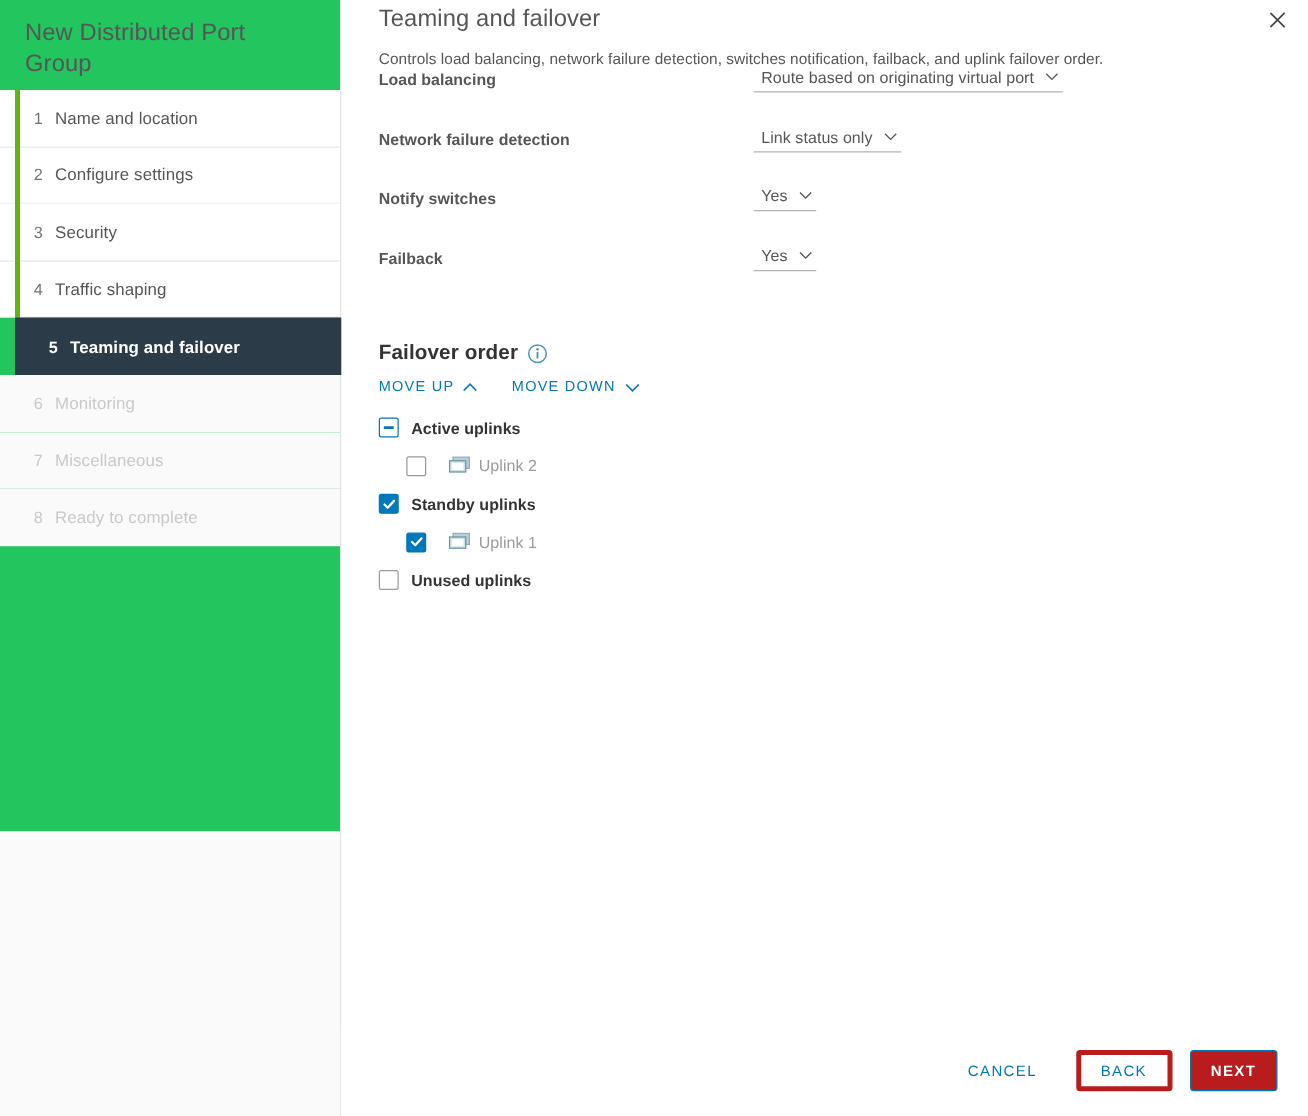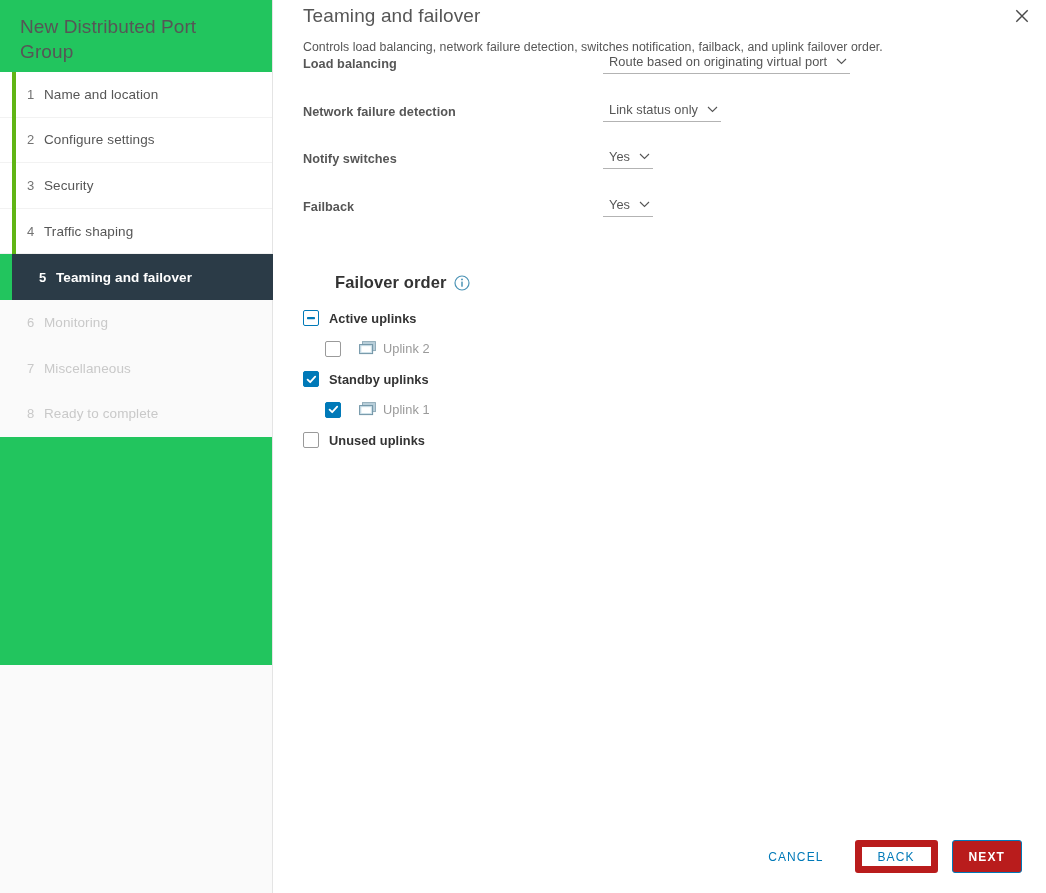--- a/index.html
+++ b/index.html
@@ -177,21 +177,20 @@
   .failover-head {
     display: flex;
     align-items: center;
     gap: 8px;
   }
   .failover-title {
     font-size: 16.5px;
     color: #333333;
     font-weight: bold;
     letter-spacing: 0.1px;
-    margin-left: 32px;
   }
   .info-icon {
     width: 16px; height: 16px;
     display: inline-flex; align-items: center; justify-content: center;
     cursor: pointer;
   }
   .move-bar {
     display: flex;
     align-items: center;
     margin-top: 11px;
@@ -286,21 +285,21 @@
     white-space: nowrap;
   }
   .btn-flat {
     background: transparent;
     border: 1px solid transparent;
     color: #0079b8;
     min-width: 60px;
   }
   .btn-outline {
     background: #ffffff;
-    border: 7px solid #b91c1c;
+    border: 4px solid #b91c1c;
     color: #0079b8;
     min-width: 68px;
   }
   .btn-primary {
     background: #b91c1c;
     border: 1px solid #0079b8;
     color: #ffffff;
     min-width: 68px;
     font-weight: bold;
   }
@@ -424,20 +423,38 @@
           <span class="failover-title">Failover order</span>
           <span class="info-icon">
             <svg width="16" height="16" viewBox="0 0 16 16">
               <circle cx="8" cy="8" r="7" fill="none" stroke="#4b93b5" stroke-width="1.2"></circle>
               <circle cx="8" cy="4.4" r="0.95" fill="#4b93b5"></circle>
               <rect x="7.25" y="6.4" width="1.5" height="5.4" rx="0.5" fill="#4b93b5"></rect>
             </svg>
           </span>
         </div>
 
+        <div class="move-bar">
+          <span class="move-btn">
+            <span>Move up</span>
+            <span>
+              <svg width="12" height="8" viewBox="0 0 12 8">
+                  <path d="M1 6.4 L6 1.4 L11 6.4" stroke="#0079b8" stroke-width="1.4" fill="none"></path>
+                </svg>
+            </span>
+          </span>
+          <span class="move-btn">
+            <span>Move down</span>
+            <span>
+              <svg width="12" height="8" viewBox="0 0 12 8">
+                  <path d="M1 1.6 L6 6.6 L11 1.6" stroke="#0079b8" stroke-width="1.4" fill="none"></path>
+                </svg>
+            </span>
+          </span>
+        </div>
 
         <div class="uplink-tree">
 
           <div class="tree-row">
             <span class="cbx indeterminate">
               <svg width="10" height="10" viewBox="0 0 10 10">
                   <rect x="1" y="4" width="8" height="2.2" rx="0.6" fill="#0079b8"></rect>
                 </svg>
             </span>
             <span class="tree-label">Active uplinks</span>

